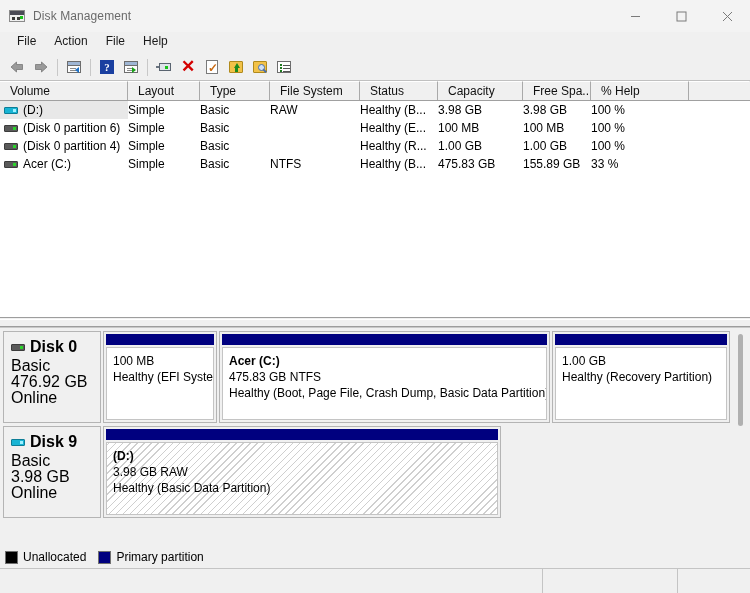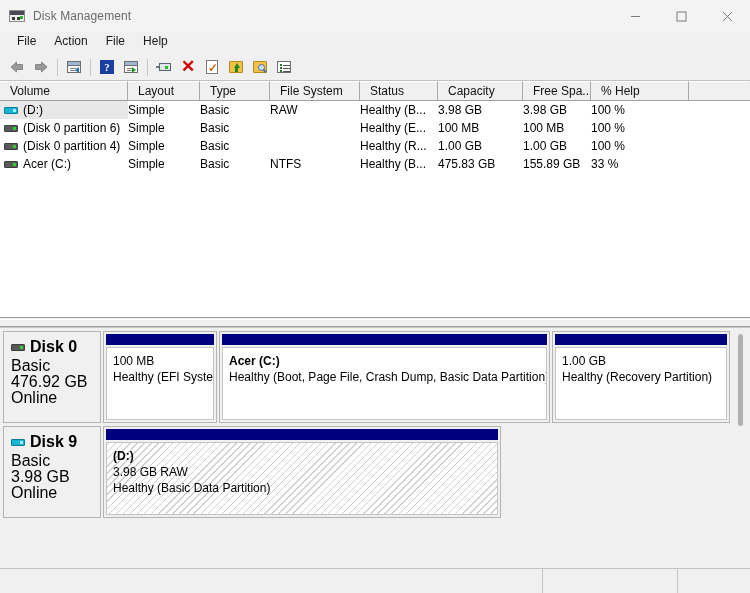--- a/index.html
+++ b/index.html
@@ -791,20 +791,21 @@
             <div class="part-name"></div>
             <div>100 MB</div>
             <div>Healthy (EFI System</div>
           </div>
         </div>
 
         <div class="part" style="width:331px">
           <div class="part-cap"></div>
           <div class="part-body">
             <div class="part-name">Acer  (C:)</div>
+            <div>475.83 GB NTFS</div>
             <div>Healthy (Boot, Page File, Crash Dump, Basic Data Partition)</div>
           </div>
         </div>
 
         <div class="part" style="width:178px">
           <div class="part-cap"></div>
           <div class="part-body">
             <div class="part-name"></div>
             <div>1.00 GB</div>
             <div>Healthy (Recovery Partition)</div>
@@ -838,20 +839,30 @@
         </div>
       </div>
     </div>
 
     <div class="gscroll" style="height:190px">
       <div class="gscroll-thumb" style="height:92px"></div>
     </div>
 
   </div>
 
+  <div class="legend">
+    <div class="legend-item">
+      <span class="sw" style="background:#000000"></span>
+      <span>Unallocated</span>
+    </div>
+    <div class="legend-item">
+      <span class="sw" style="background:#00007f"></span>
+      <span>Primary partition</span>
+    </div>
+  </div>
 
   <div class="statusbar">
     <div class="status-seg s1"></div>
     <div class="status-seg s2"></div>
     <div class="status-seg s3"></div>
   </div>
 
 </div>
 
 </body></html>

